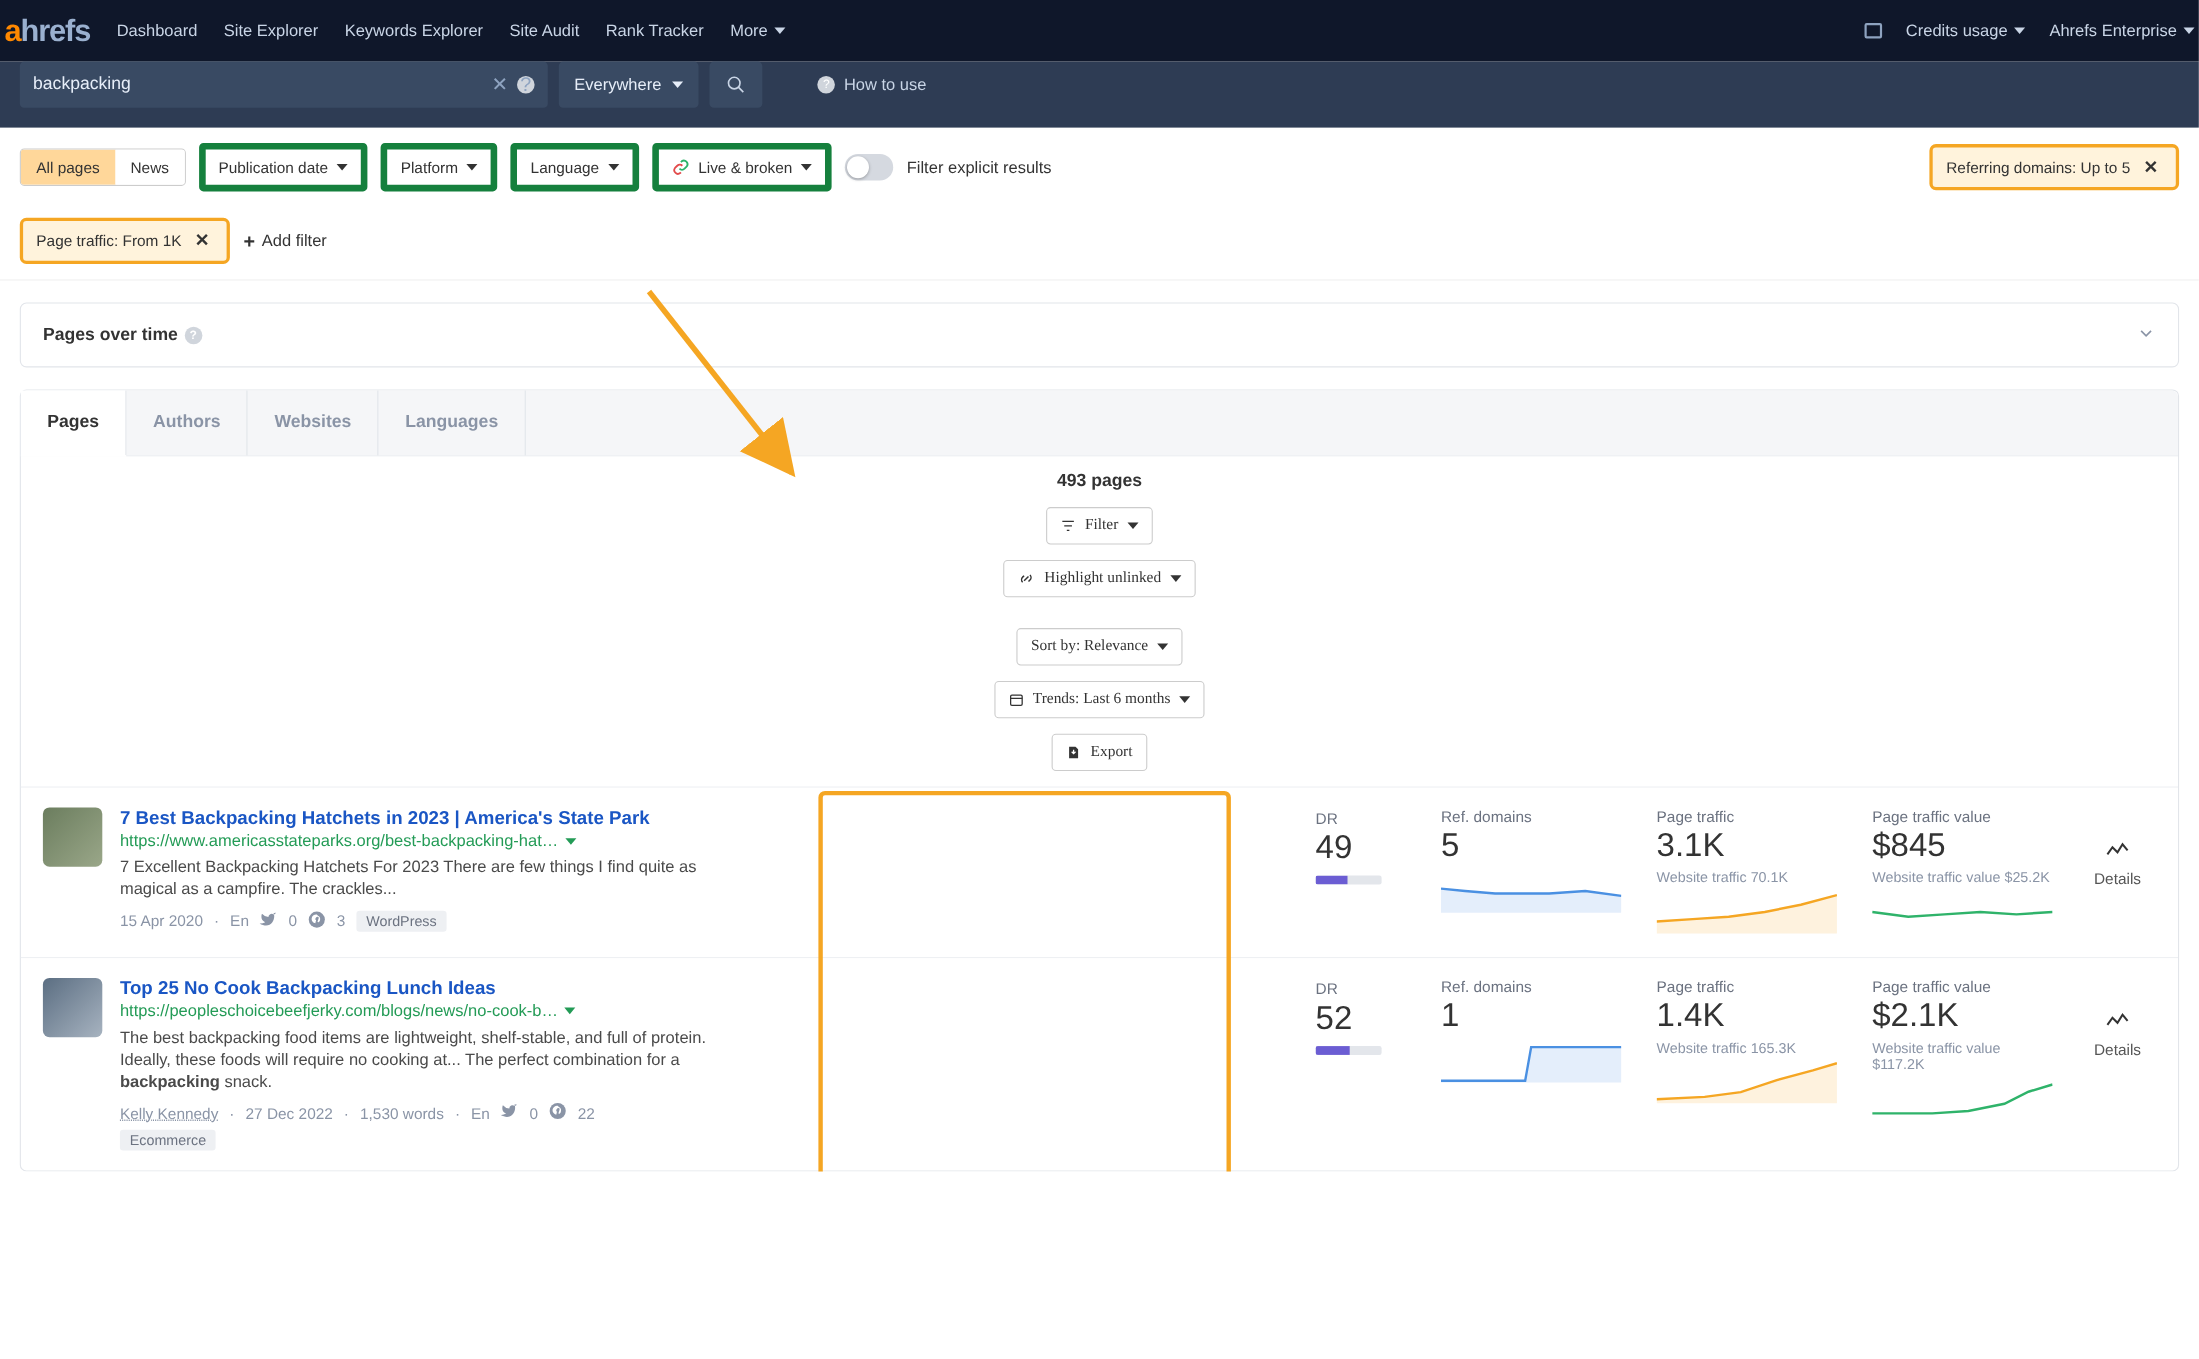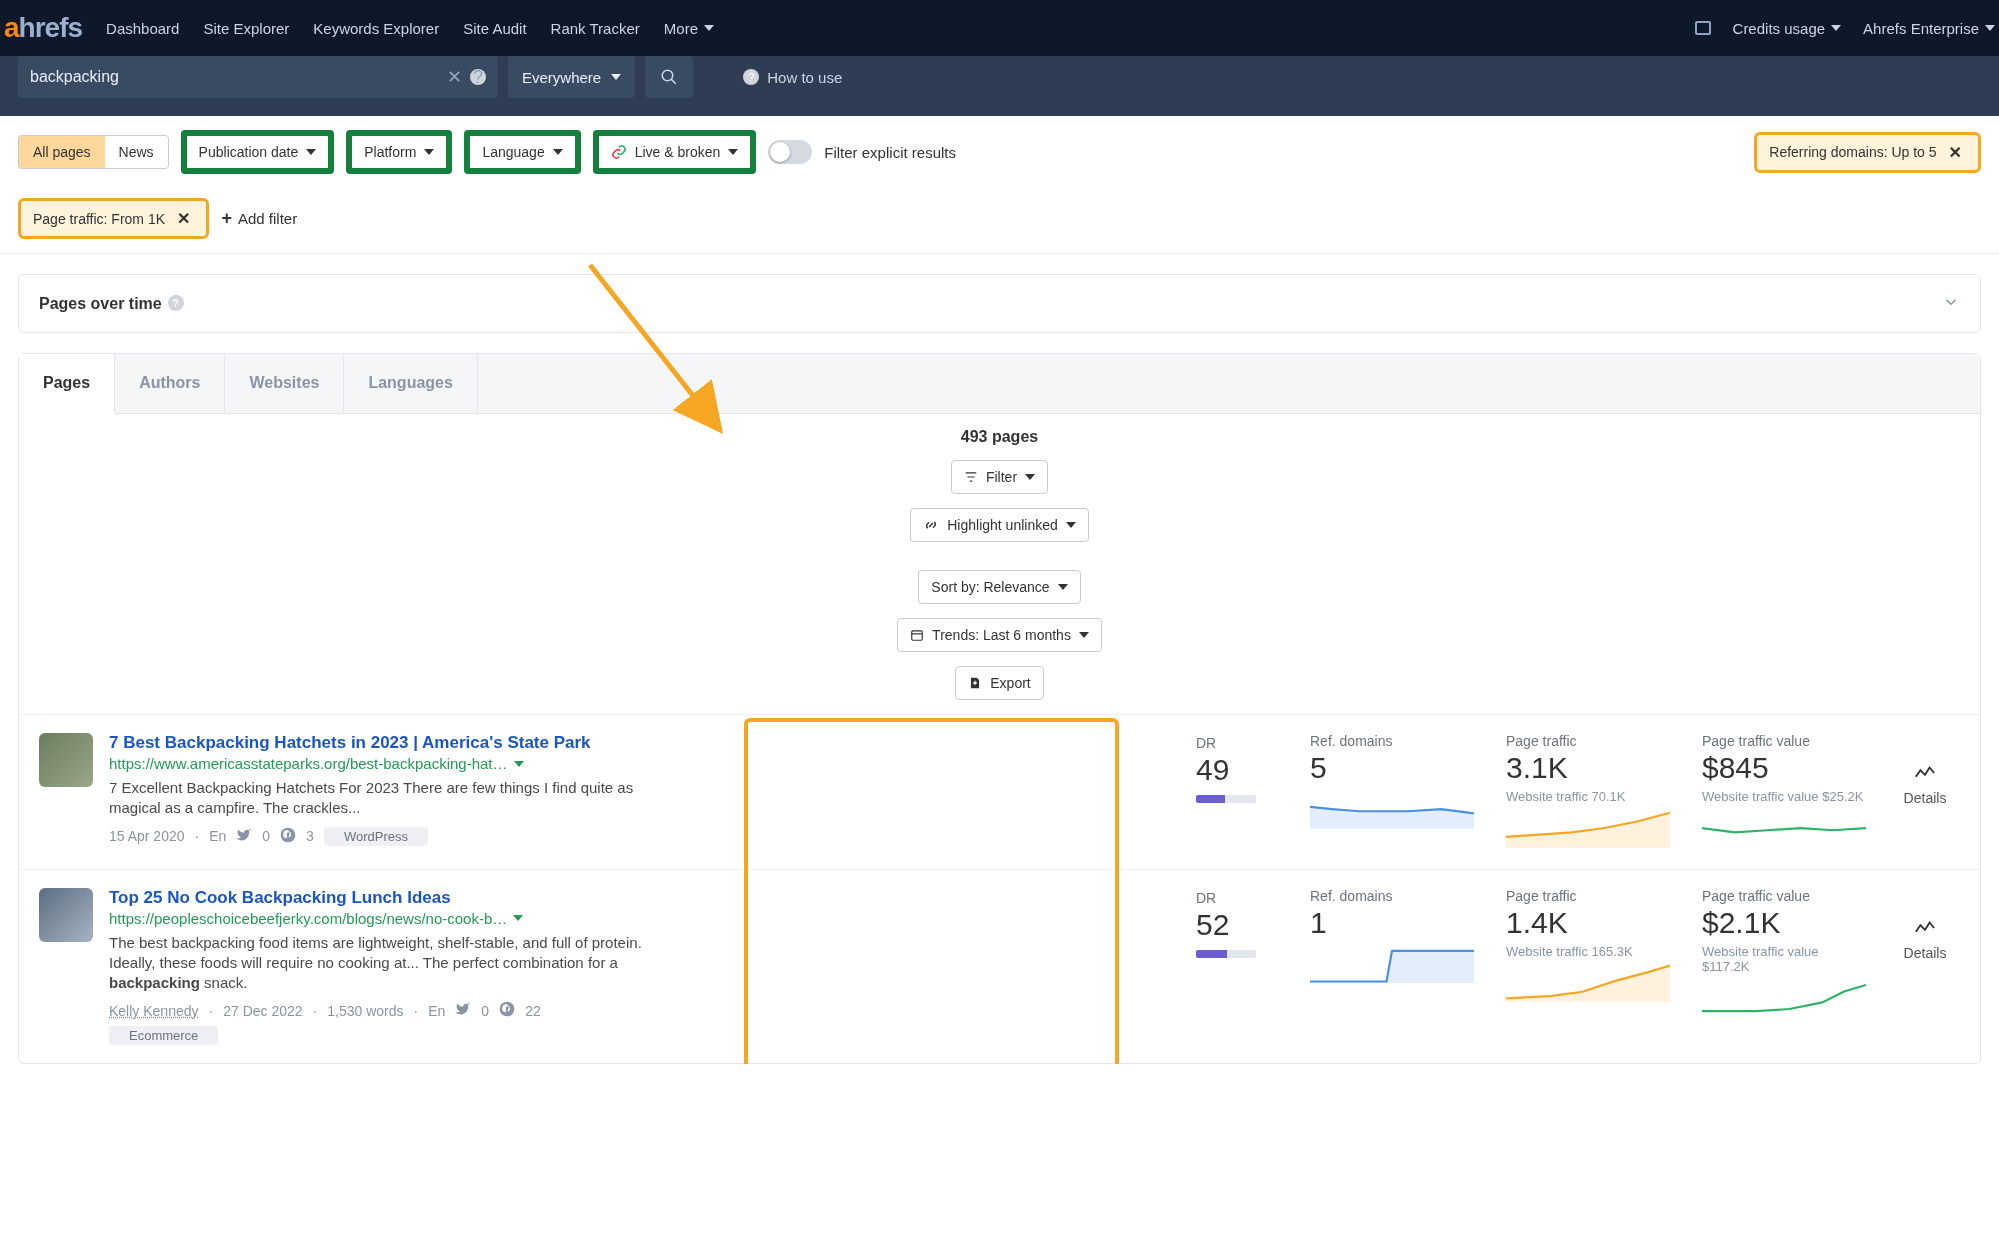--- a/index.html
+++ b/index.html
@@ -39,48 +39,48 @@
 .filter-text { font-size: 15px; color: #333; }
 .addfilter { display: inline-flex; align-items: center; gap: 6px; font-size: 15px; cursor: pointer; }
 .link-icon { display: inline-flex; }
 
 
 .arrow-anno { position: absolute; left: 580px; top: 255px; pointer-events: none; z-index: 5; }
 
 
 .section { margin: 20px 18px 0 18px; border: 1px solid #e2e5ea; border-radius: 6px; background: #fff; }
 .card-head { display: flex; align-items: center; justify-content: space-between; padding: 18px 20px; }
-.card-head .title { font-weight: 700; font-size: 16px; display: inline-flex; align-items: flex-start; gap: 6px; }
+.card-head .title { font-weight: 700; font-size: 16px; display: inline-flex; align-items: center; gap: 6px; }
 .help-dot { width: 16px; height: 16px; border-radius: 50%; background: #d0d5dc; color: #fff; font-size: 11px; display: inline-flex; align-items: center; justify-content: center; }
 .chev { color: #8a94a6; }
 
 
 .resulttabs { display: flex; border-bottom: 1px solid #e2e5ea; background: #f5f6f8; border-radius: 6px 6px 0 0; }
 .resulttabs .rtab { padding: 20px 24px; font-size: 16px; font-weight: 700; color: #8a94a6; cursor: pointer; border-right: 1px solid #e2e5ea; }
 .resulttabs .rtab.active { background: #fff; color: #333; border-bottom: 2px solid #fff; margin-bottom: -1px; }
 
 
 .toolbar { display: flex; align-items: center; padding: 14px 20px; gap: 14px; flex-direction: column; }
 .toolbar .count { font-weight: 700; font-size: 16px; }
 .toolbar .spacer { flex: 1; }
-.btn { display: inline-flex; align-items: center; border: 1px solid #ccc; border-radius: 4px; padding: 8px 12px; font-size: 14px; gap: 8px; cursor: pointer; background: #fff; }
+.btn { display: inline-flex; align-items: center; border: 1px solid #ccc; border-radius: 4px; padding: 8px 12px; font-size: 14px; gap: 8px; cursor: pointer; background: #fff; font-family: Liberation Serif, serif; }
 
 
 .rows { position: relative; }
 .row { display: flex; padding: 18px 20px 18px 20px; border-top: 1px solid #eef0f3; gap: 16px; position: relative; }
 .thumb { width: 54px; height: 54px; border-radius: 6px; background: linear-gradient(135deg, #6b7d5e, #9aa789); flex-shrink: 0; }
 .thumb.r2 { background: linear-gradient(135deg, #5b6e82, #a7b3c0); }
 .main { flex: 1; min-width: 0; padding-right: 10px; }
 .title-link { color: #1a56c4; font-weight: 700; font-size: 17px; margin-bottom: 2px; }
 .url { color: #239b56; font-size: 15px; display: inline-flex; align-items: center; gap: 6px; margin-bottom: 6px; }
 .url .caret-down { border-top-color: #239b56; }
 .snippet { color: #4a4a4a; font-size: 15px; line-height: 1.35; margin-bottom: 8px; max-width: 560px; }
 .meta { color: #8a94a6; font-size: 14px; display: flex; align-items: center; gap: 10px; flex-wrap: wrap; }
 .meta .author { color: #8a94a6; text-decoration: underline dotted; }
-.tag { background: #eef0f3; color: #6b7280; padding: 2px 20px; border-radius: 3px; font-size: 13px; }
+.tag { background: #eef0f3; color: #6b7280; padding: 2px 9px; border-radius: 3px; font-size: 13px; }
 
 .met { width: 90px; flex-shrink: 0; padding-top: 2px; }
 .met .lbl { color: #6b7280; font-size: 14px; }
 .met .val { font-size: 30px; font-weight: 400; color: #333; margin-top: 2px; }
 .met .bar { width: 60px; height: 8px; background: #e3e6eb; border-radius: 2px; margin-top: 8px; overflow: hidden; }
 .met .bar .fill { height: 100%; background: #6b5dd3; }
 
 .metric { width: 180px; flex-shrink: 0; padding: 0 8px; }
 .metric .lbl { color: #6b7280; font-size: 14px; }
 .metric .val { font-size: 30px; font-weight: 400; color: #333; margin-top: 2px; }

